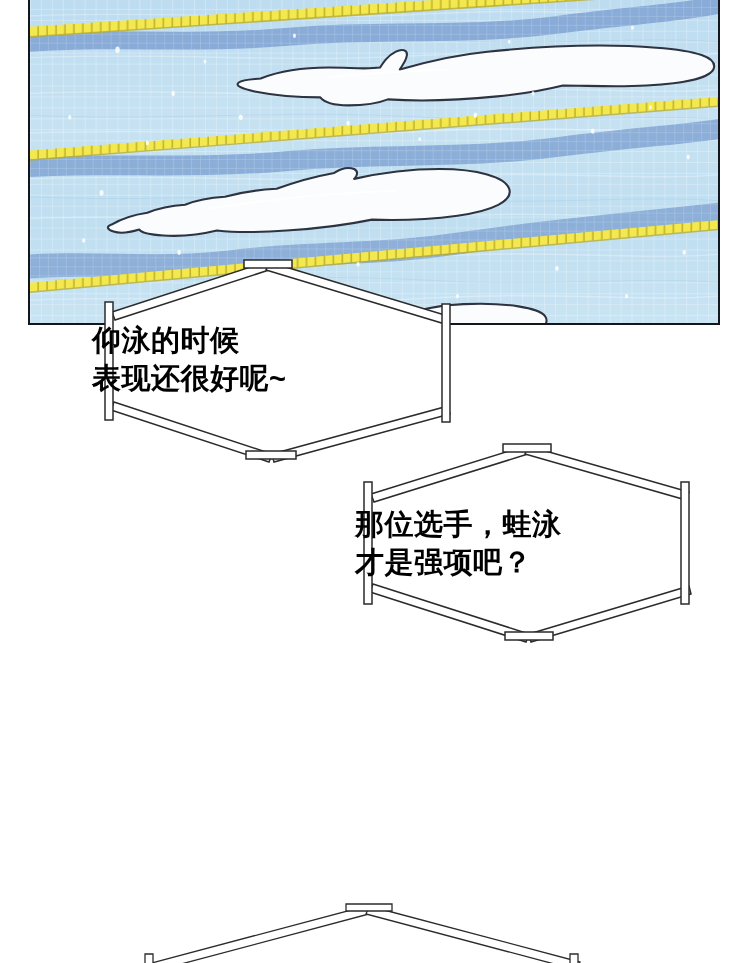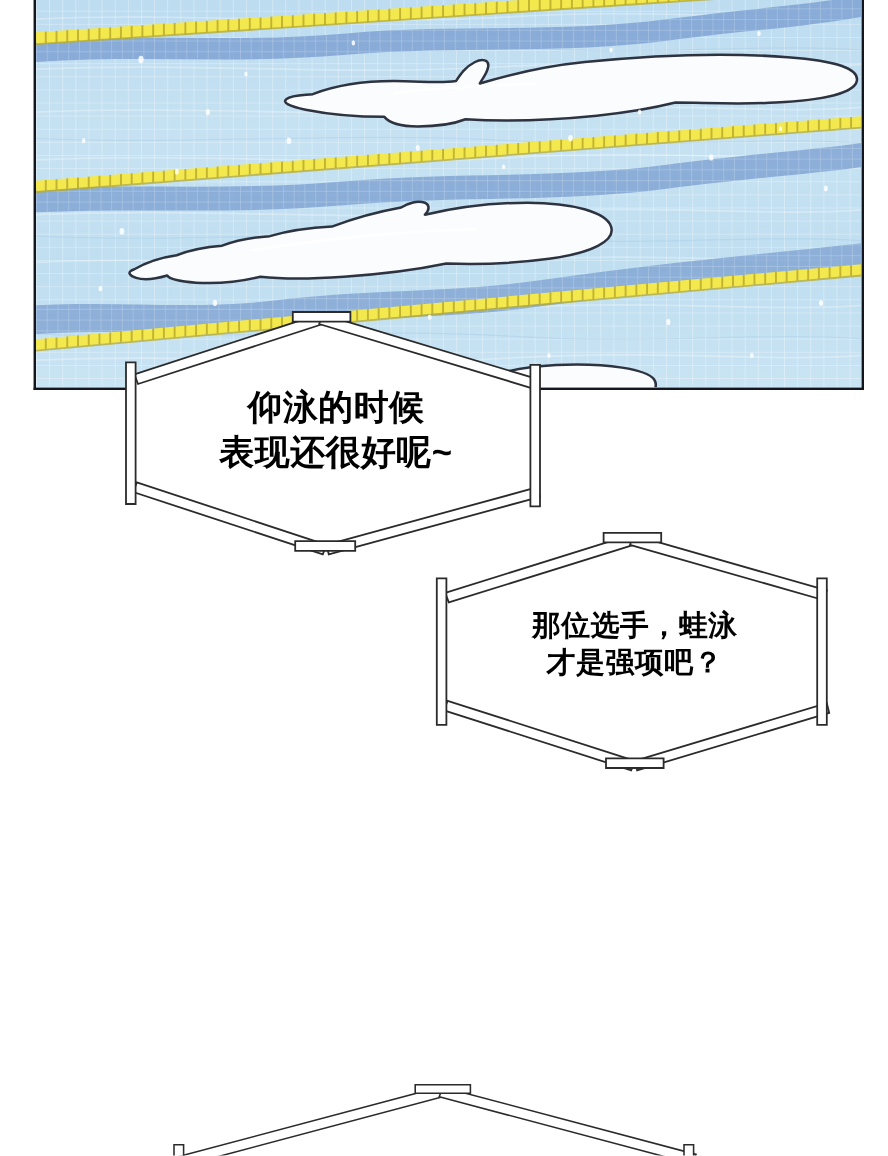--- a/index.html
+++ b/index.html
@@ -50,21 +50,21 @@
   }
   .bubble svg {
     position: absolute;
     left: 0; top: 0;
     overflow: visible;
   }
   .bubble-text {
     position: absolute;
     left: 0;
     width: 100%;
-    text-align: center;
+    text-align: left;
     color: #000000;
     font-weight: 700;
     line-height: 1.30;
     letter-spacing: 0.5px;
     white-space: pre-line;
     user-select: none;
   }
 
   #bubble-1 {
     left: 92px;
@@ -78,21 +78,21 @@
   }
 
   #bubble-2 {
     left: 355px;
     top: 440px;
     width: 348px;
     height: 210px;
   }
   #bubble-2 .bubble-text {
     top: 66px;
-    font-size: 24px;
+    font-size: 29px;
   }
 
   #bubble-3 {
     left: 138px;
     top: 900px;
     width: 450px;
     height: 70px;
   }
 </style>
 </head>

